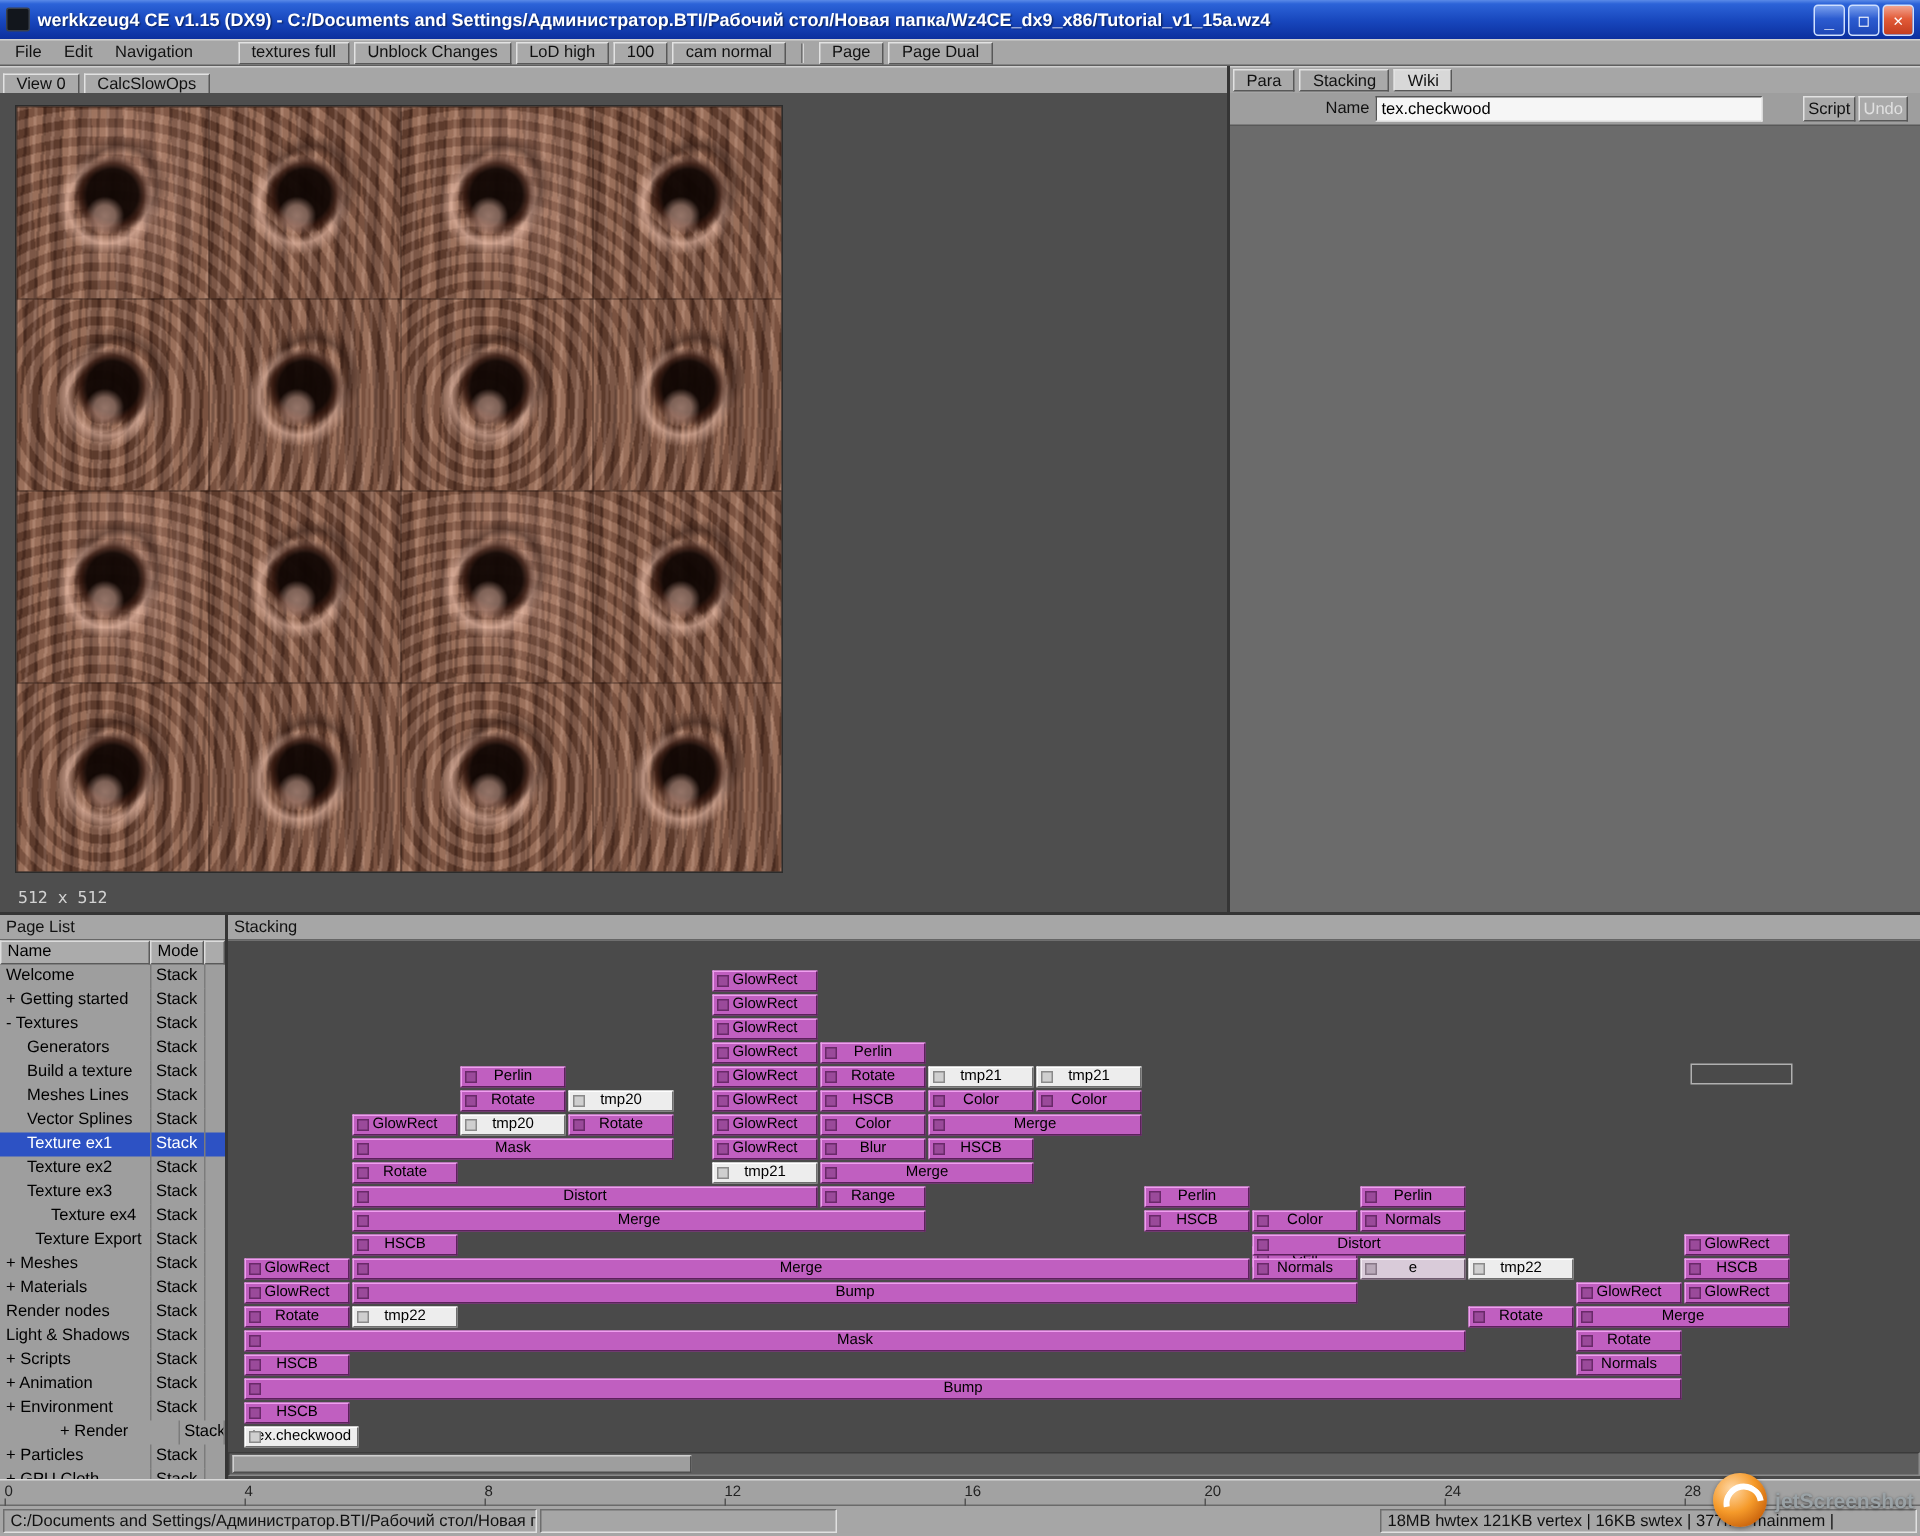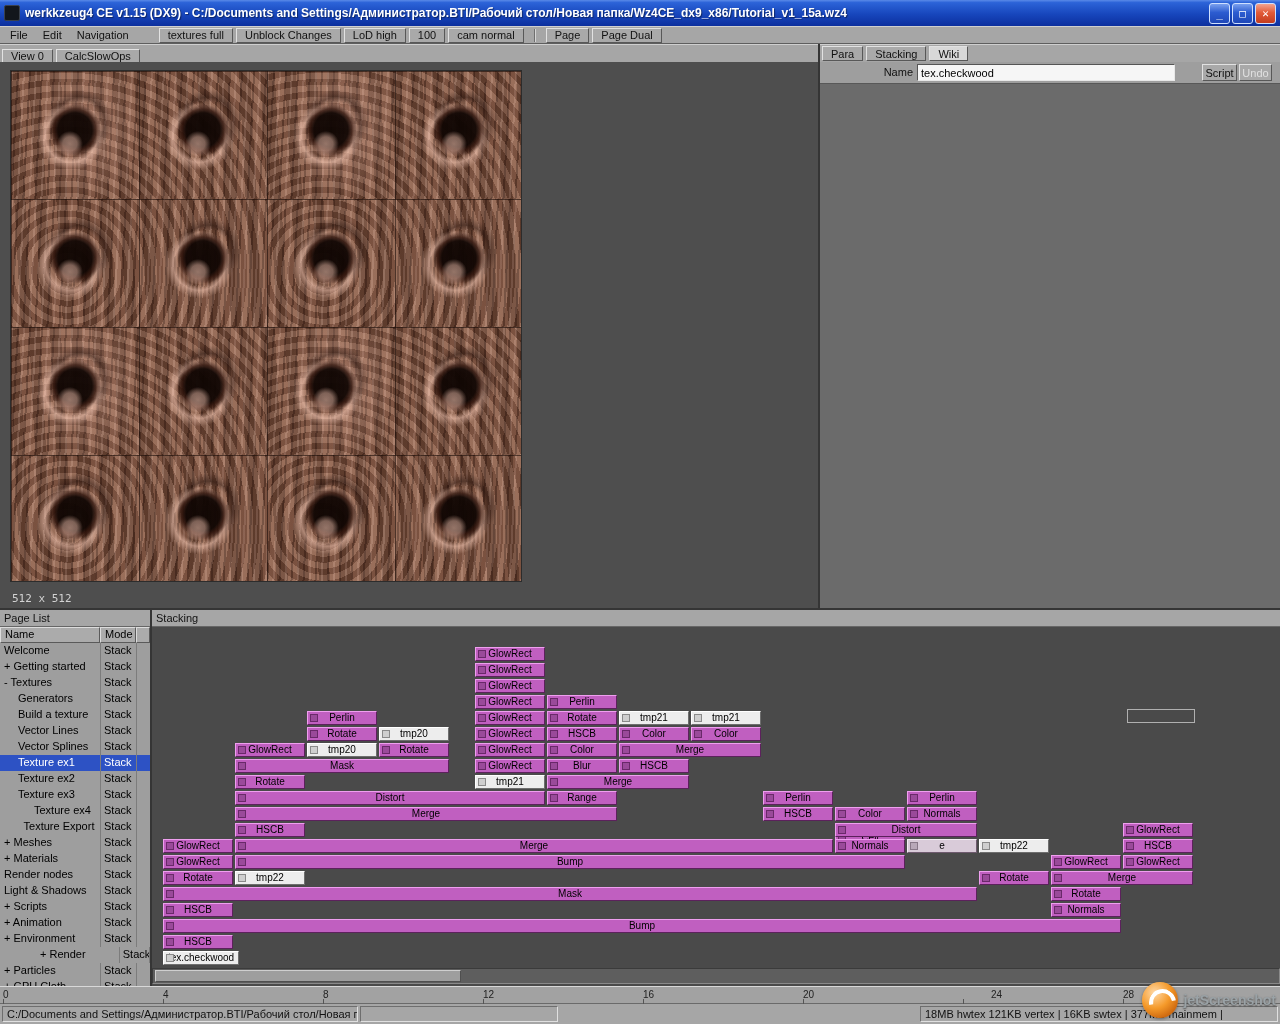--- a/index.html
+++ b/index.html
@@ -198,21 +198,21 @@
           <div class="pl-name" style="padding-left: 18px;">Generators</div>
           <div class="pl-mode">Stack</div>
           <div class="pl-extra"></div>
         </div>
         <div class="pl-row">
           <div class="pl-name" style="padding-left: 18px;">Build a texture</div>
           <div class="pl-mode">Stack</div>
           <div class="pl-extra"></div>
         </div>
         <div class="pl-row">
-          <div class="pl-name" style="padding-left: 18px;">Vector Lines</div>
+          <div class="pl-name" style="padding-left: 18px;">Meshes Lines</div>
           <div class="pl-mode">Stack</div>
           <div class="pl-extra"></div>
         </div>
         <div class="pl-row">
           <div class="pl-name" style="padding-left: 18px;">Vector Splines</div>
           <div class="pl-mode">Stack</div>
           <div class="pl-extra"></div>
         </div>
         <div class="pl-row sel">
           <div class="pl-name" style="padding-left: 18px;">Texture ex1</div>
@@ -556,21 +556,21 @@
       <span class="rmark" style="left: 163px;">4</span>
       <span class="rtick" style="left: 163px;"></span>
       <span class="rmark" style="left: 323px;">8</span>
       <span class="rtick" style="left: 323px;"></span>
       <span class="rmark" style="left: 483px;">12</span>
       <span class="rtick" style="left: 483px;"></span>
       <span class="rmark" style="left: 643px;">16</span>
       <span class="rtick" style="left: 643px;"></span>
       <span class="rmark" style="left: 803px;">20</span>
       <span class="rtick" style="left: 803px;"></span>
-      <span class="rmark" style="left: 963px; margin-left: 28px;">24</span>
+      <span class="rmark" style="left: 963px;">24</span>
       <span class="rtick" style="left: 963px;"></span>
       <span class="rmark" style="left: 1123px;">28</span>
       <span class="rtick" style="left: 1123px;"></span>
     </div>
 
   <div class="statusbar" id="statusbar">
       <div class="seg" style="left: 2px; width: 356px;">C:/Documents and Settings/Администратор.BTI/Рабочий стол/Новая папка/Wz4CE_dx9_x86/Tutorial_v1_15a.wz4</div>
       <div class="seg" style="left: 360px; width: 198px;"></div>
       <div class="seg" style="left: 920px; width: 358px;">18MB hwtex  121KB vertex | 16KB swtex | 377MB mainmem |</div>
     </div>

